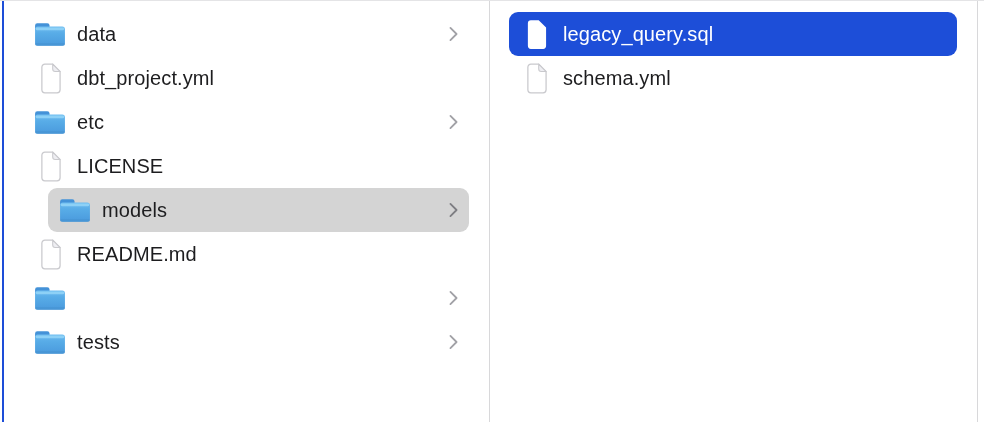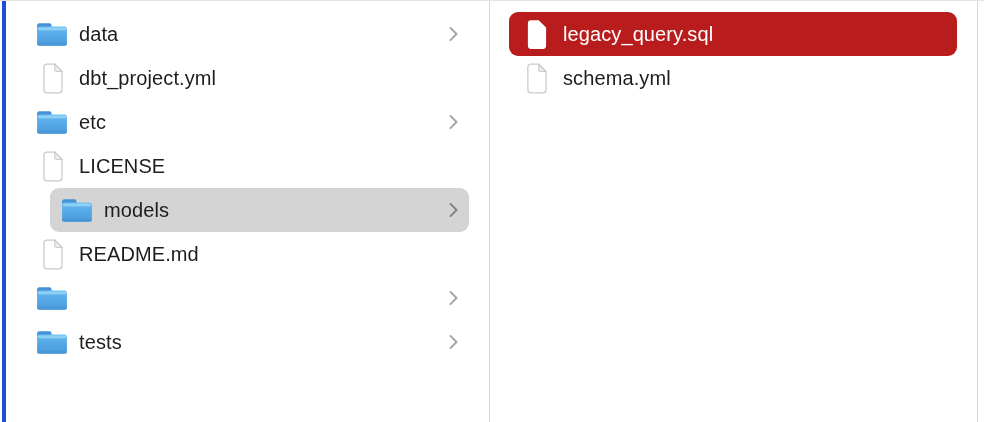--- a/index.html
+++ b/index.html
@@ -16,21 +16,21 @@
     box-sizing: border-box;
     padding-left: 2px;
   }
   .col {
     box-sizing: border-box;
     padding-top: 11px;
     height: 100%;
   }
   .col-1 {
     width: 488px;
-    border-left: 4px solid #1d4ed8;
+    border-left: 2px solid #1d4ed8;
     border-right: 1px solid #d8d8da;
   }
   .col-2 {
     width: 488px;
     border-right: 1px solid #d8d8da;
   }
   .col-3 { flex: 1; }
 
   .row {
     display: flex;
@@ -59,21 +59,21 @@
   }
   .row .chevron {
     margin-left: auto;
     color: #a1a1a6;
     display: flex;
     align-items: center;
     flex: none;
   }
   .row.sel-gray { background: #d4d4d4; margin-left: 44px; }
   .row.sel-gray .chevron { color: #7d7d82; }
-  .row.sel-blue { background: #b91c1c; }
+  .row.sel-blue { background: #1d4ed8; }
   .row.sel-blue .label { color: #ffffff; }
 
   .icon-folder svg { width: 34px; height: 28px; display: block; }
   .icon-file svg { width: 23px; height: 31px; display: block; }
   .chevron svg { width: 11px; height: 18px; display: block; }
 
   .defs { position: absolute; width: 0; height: 0; overflow: hidden; }
 </style>
 </head>
 <body>

